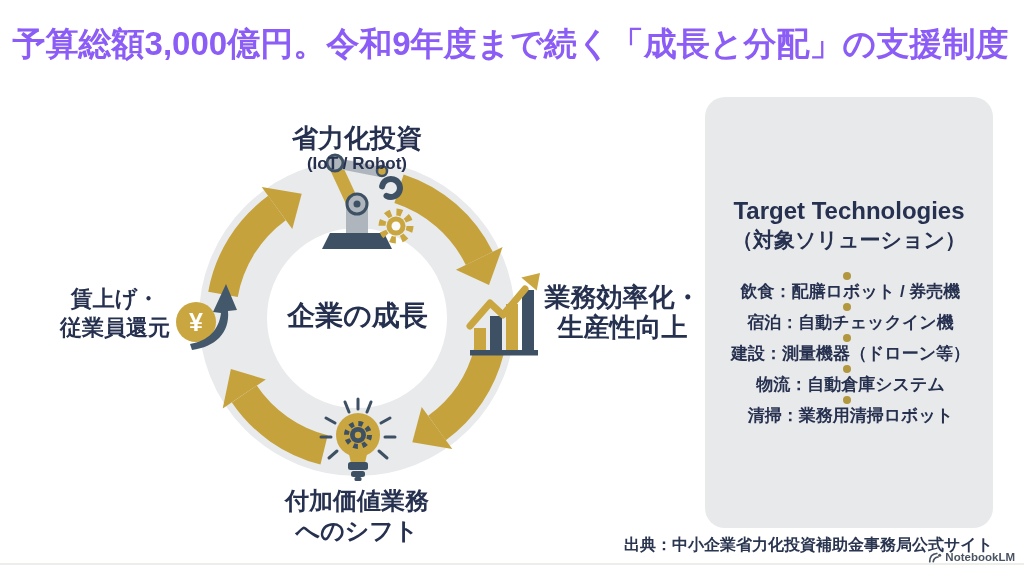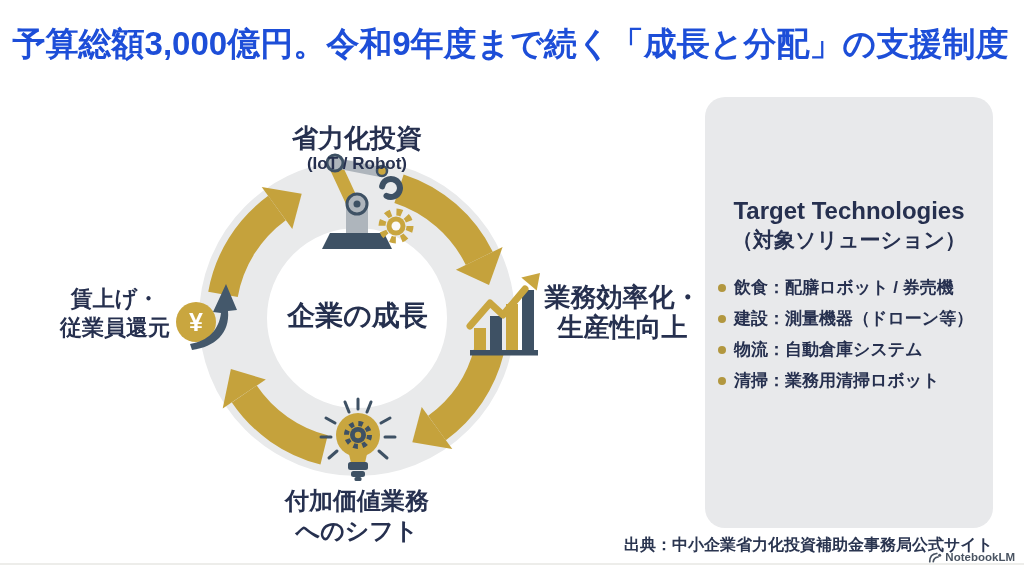--- a/index.html
+++ b/index.html
@@ -2,21 +2,21 @@
 <html><head>
 <meta charset="utf-8">
 <style>
   html,body{margin:0;padding:0;background:#ffffff;}
   #slide{
     position:relative;width:1024px;height:572px;background:#ffffff;overflow:hidden;
     font-family:"Liberation Sans","DejaVu Sans",sans-serif;color:#26304F;
   }
   .title{
     position:absolute;top:22px;left:0;width:1021px;text-align:center;
-    font-size:33px;font-weight:bold;color:#1d4ed8;letter-spacing:0px;white-space:nowrap;
+    font-size:33px;font-weight:bold;color:#8b5cf6;letter-spacing:0px;white-space:nowrap;
   }
   
   .cycle-svg{position:absolute;left:160px;top:148px;width:400px;height:340px;}
   
   .c-label{position:absolute;text-align:center;font-weight:bold;color:#26304F;}
   .label-top{left:257px;top:97px;width:200px;}
   .label-top .l1{font-size:26px;line-height:30px;margin-top:26px;}
   .label-top .l2{font-size:17px;line-height:21px;}
   .label-right{left:540px;top:282px;width:165px;font-size:26px;line-height:30px;}
   .label-left{left:35px;top:284px;width:160px;font-size:22px;line-height:29px;}
@@ -27,21 +27,21 @@
     text-align:center;font-size:25px;font-weight:bold;color:#ffffff;
   }
   
   .panel{
     position:absolute;left:705px;top:97px;width:288px;height:431px;
     background:#E8E9EB;border-radius:20px;
   }
   .panel-heading{margin:100px 0 0 0;text-align:center;font-size:24px;line-height:28px;font-weight:bold;color:#26304F;}
   .panel-subheading{margin:4px 0 0 0;text-align:center;font-size:21px;line-height:21px;font-weight:bold;color:#26304F;}
   .tech-list{list-style:none;margin:22px 0 0 0;padding:0 10px 0 13px;}
-  .tech-list li{display:flex;align-items:center;height:31px;font-size:17px;font-weight:bold;color:#26304F;white-space:nowrap;}
+  .tech-list li{display:flex;align-items:center;height:31px;font-size:17px;font-weight:bold;color:#26304F;white-space:nowrap;flex-direction:column;}
   .dot{flex:0 0 auto;width:8px;height:8px;border-radius:50%;background:#B2973F;margin-right:8px;}
   
   .source{
     position:absolute;top:535px;right:31px;font-size:16px;font-weight:bold;color:#2A3550;white-space:nowrap;
   }
   .logo-row{
     position:absolute;top:551px;right:9px;display:flex;align-items:flex-start;gap:3px;
     font-size:11.5px;font-weight:bold;color:#4A5462;white-space:nowrap;
   }
   .bottom-line{position:absolute;left:0;top:563px;width:1024px;height:2px;background:#EDEDEA;}
@@ -153,20 +153,24 @@
   <div class="panel">
     <div class="panel-heading">Target Technologies</div>
     <div class="panel-subheading">（対象ソリューション）</div>
     <ul class="tech-list">
       <li>
           <span class="dot"></span>
           <span>飲食：配膳ロボット / 券売機</span>
         </li>
       <li>
           <span class="dot"></span>
+          <span>宿泊：自動チェックイン機</span>
+        </li>
+      <li>
+          <span class="dot"></span>
           <span>建設：測量機器（ドローン等）</span>
         </li>
       <li>
           <span class="dot"></span>
           <span>物流：自動倉庫システム</span>
         </li>
       <li>
           <span class="dot"></span>
           <span>清掃：業務用清掃ロボット</span>
         </li>

